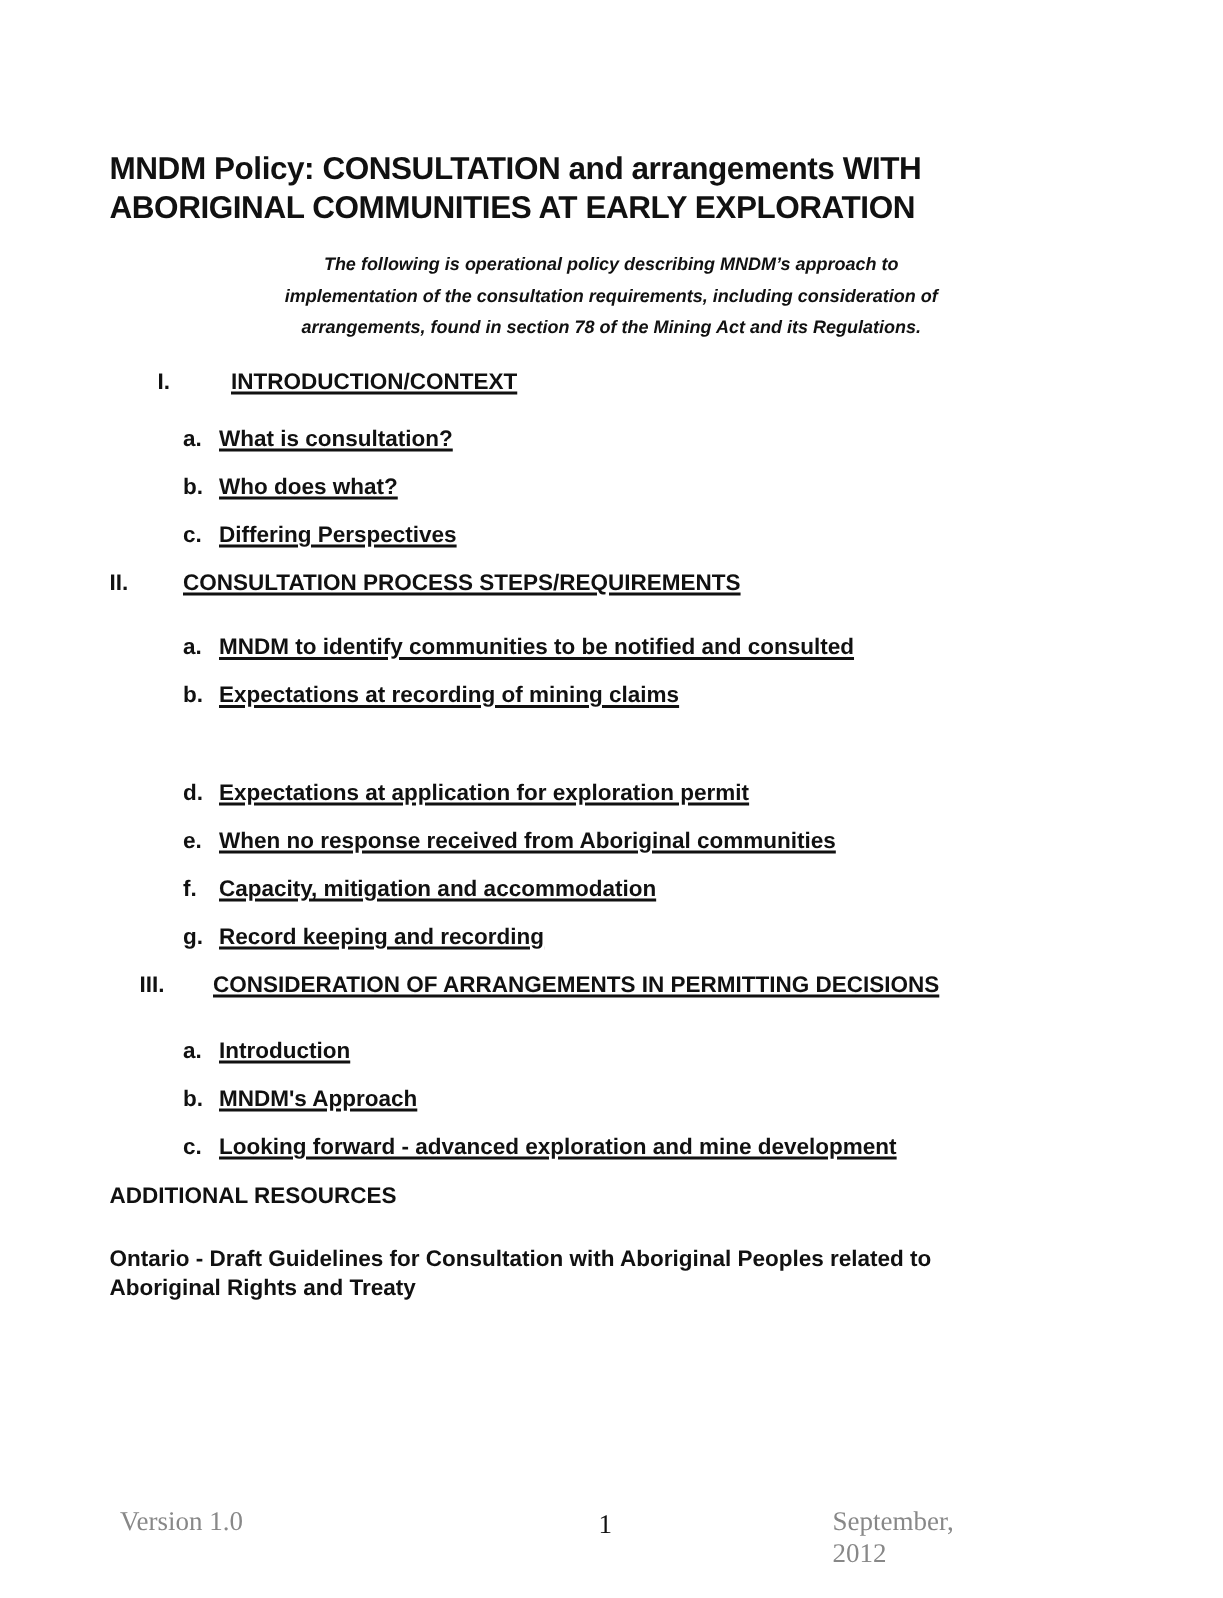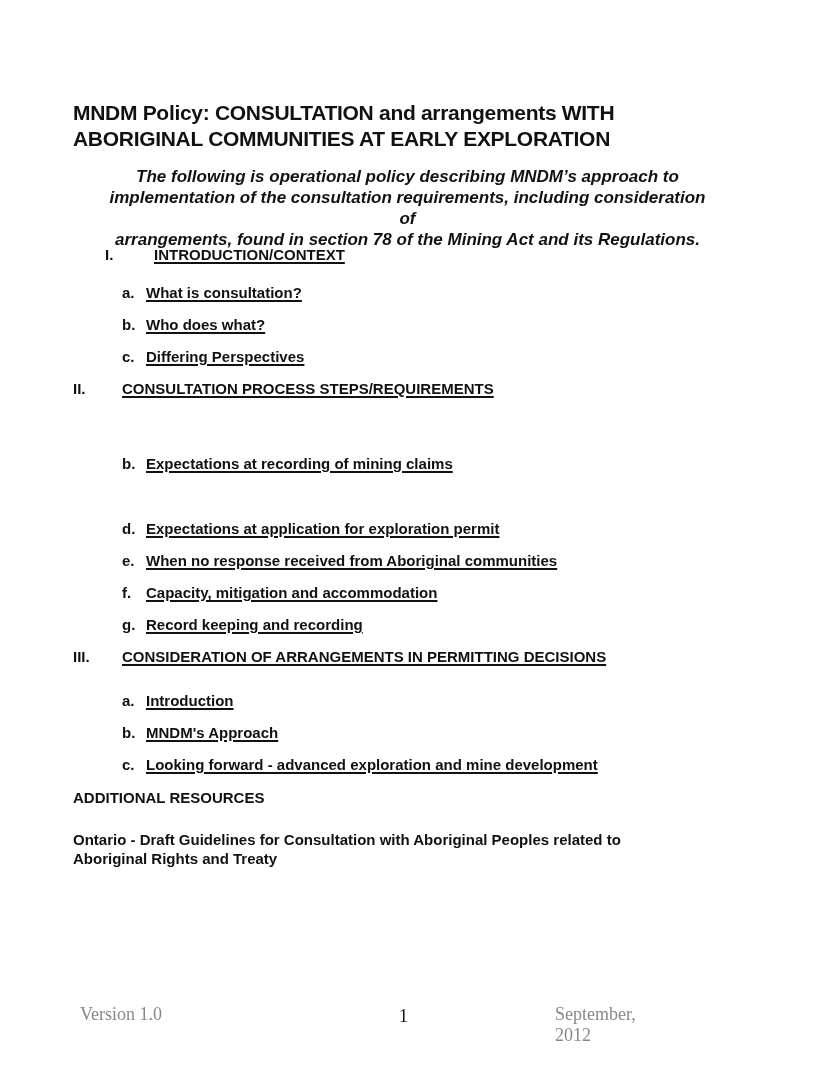--- a/index.html
+++ b/index.html
@@ -1,19 +1,19 @@
 <!DOCTYPE html>
 <html><head>
 <meta charset="utf-8">
 <style>
   html, body { margin: 0; padding: 0; background: #ffffff; }
   body { width: 815px; height: 1065px; position: relative; overflow: hidden; font-family: "Liberation Sans", sans-serif; color: #111; }
   .page { position: absolute; left: 0; top: 0; width: 662px; height: 1065px; background: #fff; }
   .title { position: absolute; left: 73px; top: 100px; font-family: "Liberation Sans", sans-serif; font-weight: bold; font-size: 21px; line-height: 26px; letter-spacing: -0.3px; color: #111; margin: 0; }
-  .subtitle { position: absolute; left: 100px; width: 615px; top: 166px; text-align: center; font-weight: bold; font-style: italic; font-size: 17px; line-height: 21px; color: #111; margin: 0; }
+  .subtitle { position: absolute; left: 100px; width: 615px; top: 166px; text-align: center; font-weight: bold; font-style: italic; font-size: 12px; line-height: 21px; color: #111; margin: 0; }
   .sec { position: absolute; left: 73px; font-weight: bold; font-size: 15px; line-height: 18px; text-decoration: underline; text-decoration-thickness: 2px; text-underline-offset: 2px; color: #111; white-space: nowrap; }
   .sec .num { display: inline-block; width: 49px; }
   .item { position: absolute; left: 122px; font-weight: bold; font-size: 15px; line-height: 18px; color: #111; white-space: nowrap; }
   .item .letter { display: inline-block; width: 24px; }
   .item .link { text-decoration: underline; text-decoration-thickness: 2px; text-underline-offset: 2px; cursor: pointer; color: #111; }
   .plain { position: absolute; left: 73px; font-weight: bold; font-size: 15px; line-height: 19px; color: #111; }
   .footer { position: absolute; top: 1004px; font-family: "Liberation Serif", serif; font-size: 18px; color: #888; }
   .footer.page-num { color: #111; }
 </style>
 </head>
@@ -41,37 +41,40 @@
   <div class="item" style="top:316px;">
     <span class="letter">b.</span><span class="link">Who does what?</span>
   </div>
   <div class="item" style="top:348px;">
     <span class="letter">c.</span><span class="link">Differing Perspectives</span>
   </div>
 
   <div class="sec" style="top:380px;">
     <span class="num">II.</span><span>CONSULTATION PROCESS STEPS/REQUIREMENTS</span>
   </div>
+  <div class="item" style="top:423px;">
+    <span class="letter">a.</span><span class="link">MNDM to identify communities to be notified and consulted</span>
+  </div>
   <div class="item" style="top:455px;">
     <span class="letter">b.</span><span class="link">Expectations at recording of mining claims</span>
   </div>
   <div class="item" style="top:520px;">
     <span class="letter">d.</span><span class="link">Expectations at application for exploration permit</span>
   </div>
   <div class="item" style="top:552px;">
     <span class="letter">e.</span><span class="link">When no response received from Aboriginal communities</span>
   </div>
   <div class="item" style="top:584px;">
     <span class="letter">f.</span><span class="link">Capacity, mitigation and accommodation</span>
   </div>
   <div class="item" style="top:616px;">
     <span class="letter">g.</span><span class="link">Record keeping and recording</span>
   </div>
 
-  <div class="sec" style="top:648px;">
+  <div class="sec" style="top:648px;margin-left:20px;">
     <span class="num">III.</span><span>CONSIDERATION OF ARRANGEMENTS IN PERMITTING DECISIONS</span>
   </div>
   <div class="item" style="top:692px;">
     <span class="letter">a.</span><span class="link">Introduction</span>
   </div>
   <div class="item" style="top:724px;">
     <span class="letter">b.</span><span class="link">MNDM's Approach</span>
   </div>
   <div class="item" style="top:756px;">
     <span class="letter">c.</span><span class="link">Looking forward - advanced exploration and mine development</span>

